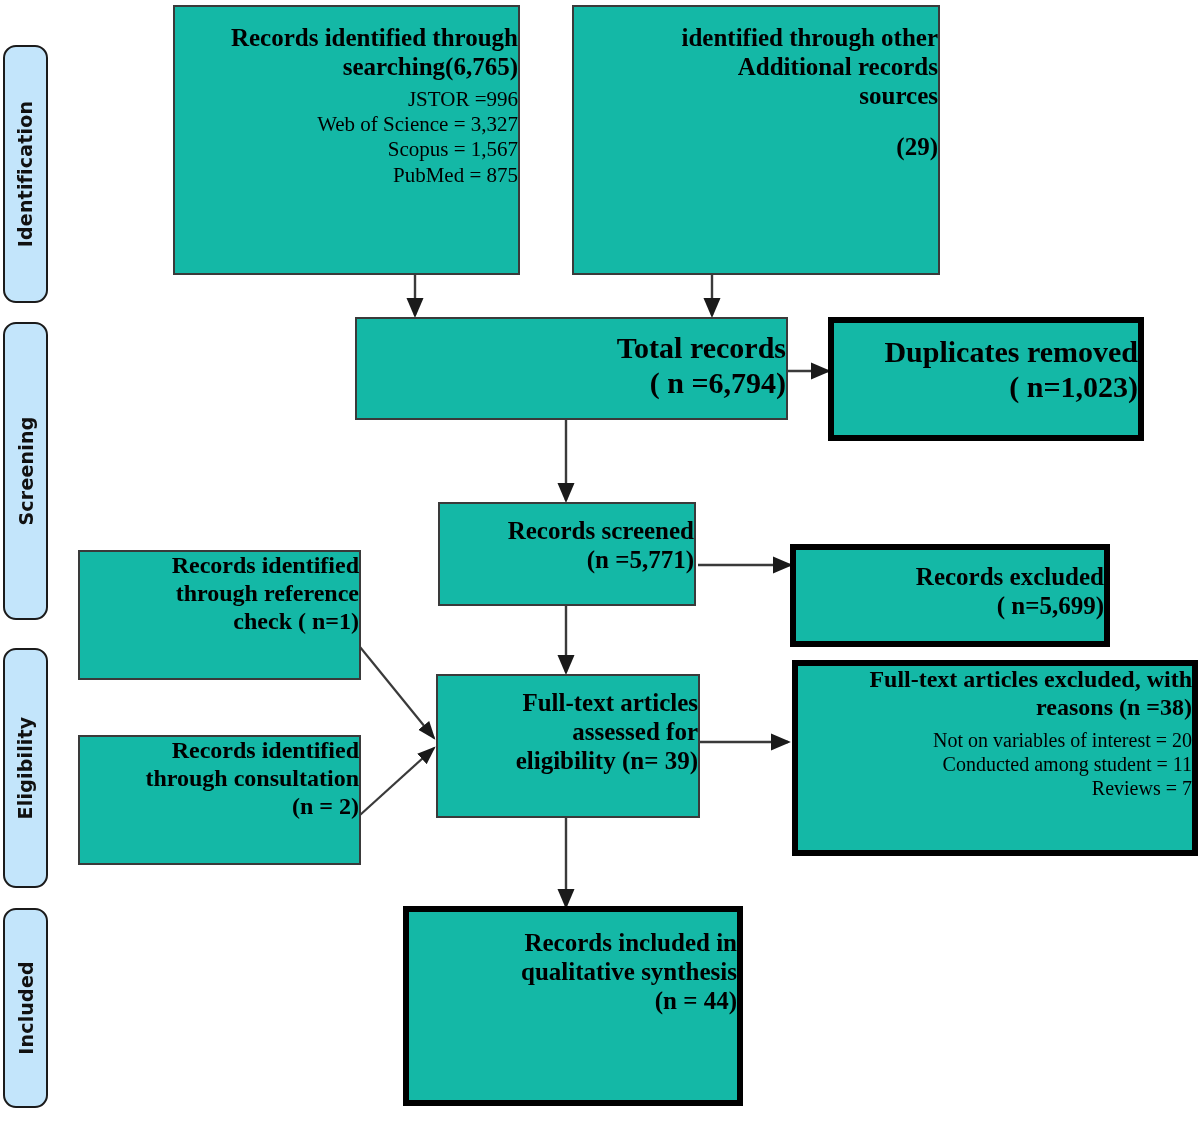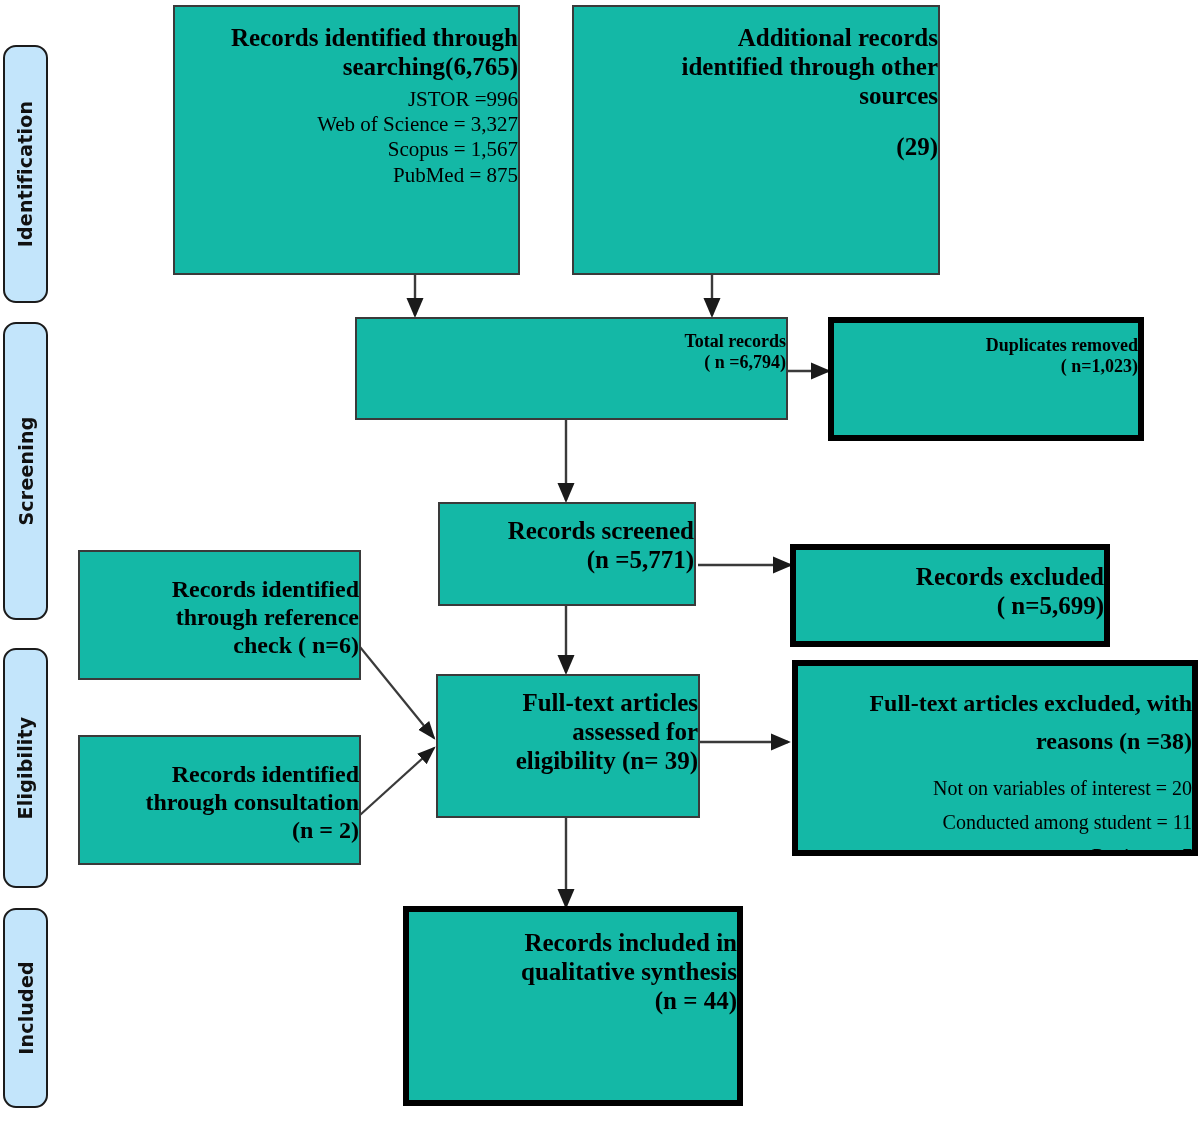--- a/index.html
+++ b/index.html
@@ -56,23 +56,23 @@
     font-weight: bold;
     color: #000000;
     line-height: 1.16;
   }
   .box .sub {
     color: #000000;
     line-height: 1.20;
   }
   .pad-top-lg  { padding-top: 16px; }
   .pad-top-md  { padding-top: 12px; }
-  .pad-top-sm  { padding-top: 24px; }
-
-  .fs-26 { font-size: 18px; }
+  .pad-top-sm  { padding-top: 0; }
+
+  .fs-26 { font-size: 30px; }
   .fs-25 { font-size: 25px; }
   .fs-24 { font-size: 24px; }
   .fs-21 { font-size: 21px; }
   .fs-20 { font-size: 20px; }
 
   .gap-6 { height: 6px; }
   .gap-22 { height: 22px; }
 
   
   .conn-layer {
@@ -139,22 +139,22 @@
     <div class="head fs-25">Records identified through</div>
     <div class="head fs-25">searching(6,765)</div>
     <div class="gap-6"></div>
     <div class="sub fs-21">JSTOR =996</div>
     <div class="sub fs-21">Web of Science  = 3,327</div>
     <div class="sub fs-21">Scopus = 1,567</div>
     <div class="sub fs-21">PubMed = 875</div>
   </div>
 
   <div class="box pad-top-lg" style="left:572px; top:5px; width:368px; height:270px;">
+    <div class="head fs-25">identified through other</div>
     <div class="head fs-25">Additional records</div>
-    <div class="head fs-25">identified through other</div>
     <div class="head fs-25">sources</div>
     <div class="gap-22"></div>
     <div class="head fs-25">(29)</div>
   </div>
 
   <div class="box pad-top-md" style="left:355px; top:317px; width:433px; height:103px;">
     <div class="head fs-26">Total records</div>
     <div class="head fs-26">( n =6,794)</div>
   </div>
 
@@ -169,36 +169,36 @@
   </div>
 
   <div class="box thick pad-top-md" style="left:790px; top:544px; width:320px; height:103px;">
     <div class="head fs-25">Records excluded</div>
     <div class="head fs-25">( n=5,699)</div>
   </div>
 
   <div class="box pad-top-sm" style="left:78px; top:550px; width:283px; height:130px;">
     <div class="head fs-24">Records identified</div>
     <div class="head fs-24">through reference</div>
-    <div class="head fs-24">check ( n=6)</div>
+    <div class="head fs-24">check ( n=1)</div>
   </div>
 
   <div class="box pad-top-sm" style="left:78px; top:735px; width:283px; height:130px;">
     <div class="head fs-24">Records identified</div>
     <div class="head fs-24">through consultation</div>
     <div class="head fs-24">(n = 2)</div>
   </div>
 
   <div class="box pad-top-md" style="left:436px; top:674px; width:264px; height:144px;">
     <div class="head fs-25">Full-text articles</div>
     <div class="head fs-25">assessed for</div>
     <div class="head fs-25">eligibility (n= 39)</div>
   </div>
 
-  <div class="box thick pad-top-sm" style="left:792px; top:660px; width:406px; height:196px;gap:10px;">
+  <div class="box thick pad-top-sm" style="left:792px; top:660px; width:406px; height:196px;">
     <div class="head fs-24">Full-text articles excluded, with</div>
     <div class="head fs-24">reasons (n =38)</div>
     <div class="gap-6"></div>
     <div class="sub fs-20">Not on variables of interest = 20</div>
     <div class="sub fs-20">Conducted among student = 11</div>
     <div class="sub fs-20">Reviews = 7</div>
   </div>
 
   <div class="box thick pad-top-lg" style="left:403px; top:906px; width:340px; height:200px;padding-left:36px;">
     <div class="head fs-25">Records included in</div>

